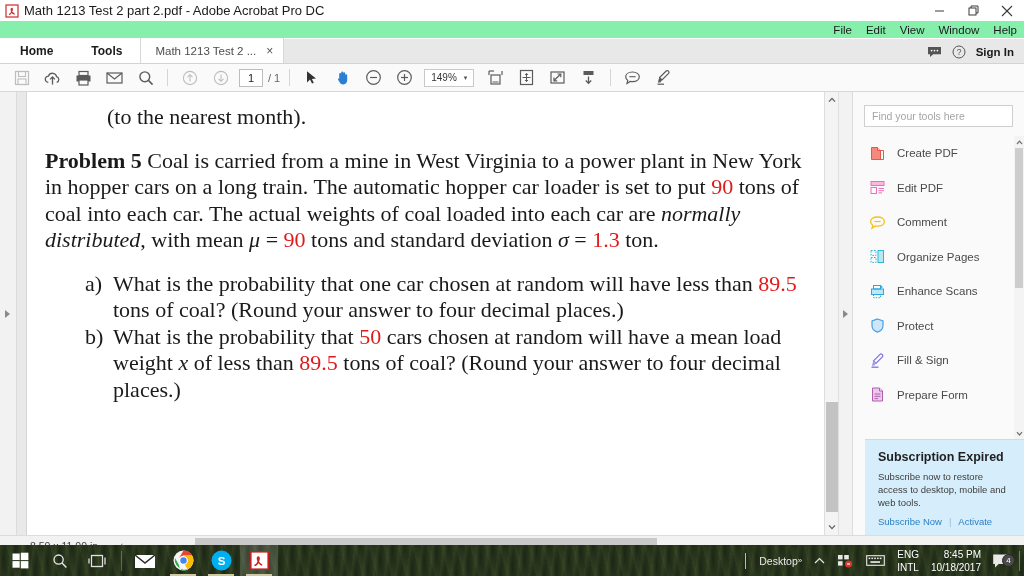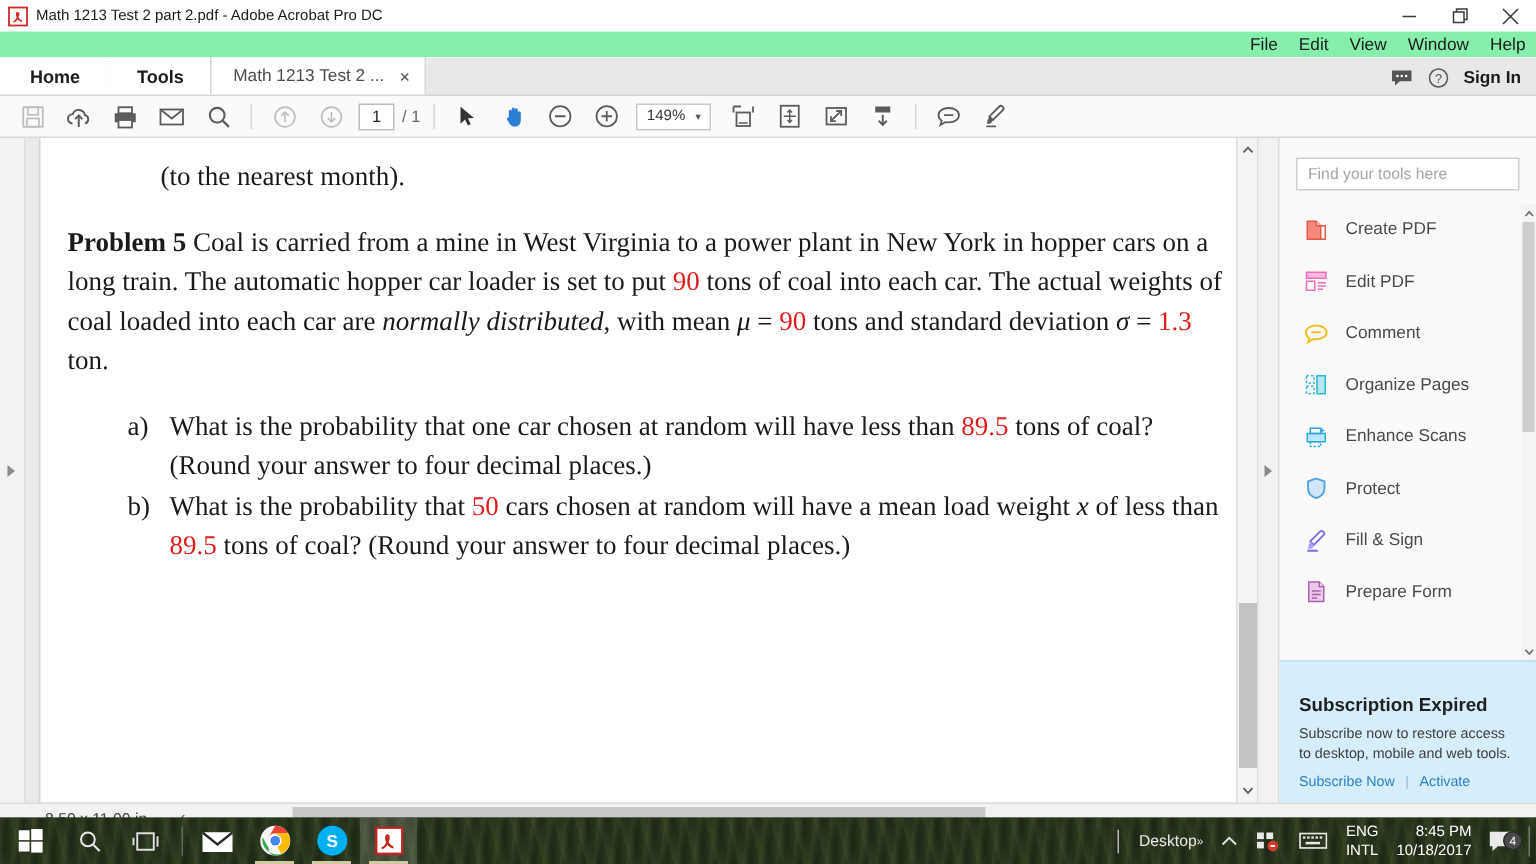--- a/index.html
+++ b/index.html
@@ -17,21 +17,21 @@
     display: flex; align-items: center;
     padding-left: 5px;
     border-bottom: 0px;
   }
   .titlebar .acro-logo {
     width: 14px; height: 14px; margin-right: 5px;
     position: relative; flex: none;
   }
   .titlebar .acro-logo svg { display: block; }
   .titlebar .title-text {
-    font-size: 10px; color: #1b1b1b; white-space: nowrap;
+    font-size: 13px; color: #1b1b1b; white-space: nowrap;
     letter-spacing: 0px;
   }
   .winbtns {
     position: absolute; right: 0; top: 0; height: 21px;
     display: flex; align-items: stretch;
   }
   .winbtn {
     width: 34px; display: flex; align-items: center; justify-content: center;
     color: #3a3a3a;
   }
@@ -138,21 +138,21 @@
   }
   .page {
     position: absolute; top: 0; left: 10px; right: 0; bottom: 0;
     background: #ffffff;
     box-shadow: 0 0 0 1px #d5d5d5;
   }
   .doc-content {
     font-family: "Liberation Serif", serif;
     color: #1a1a1a;
     padding: 12px 0 0 18px;
-    font-size: 18px;
+    font-size: 22px;
     line-height: 26.5px;
   }
   .doc-content .indent-line { padding-left: 62px; }
   .doc-content p { margin: 0; }
   .spacer { height: 17px; }
   .red { color: #e01b1b; }
   .bold { font-weight: bold; }
   .ital { font-style: italic; }
   .mathvar { font-style: italic; font-family: "Liberation Serif", serif; }
 
@@ -220,21 +220,22 @@
   .toolscroll .ts-arrow { width: 10px; height: 12px; display: flex; align-items: center; justify-content: center; color: #707070; }
   .toolscroll .ts-arrow.bot { position: absolute; bottom: 0; }
   .toolscroll .ts-thumb {
     position: absolute; top: 12px; left: 1px; width: 8px; height: 140px;
     background: #cdcdcd;
   }
 
   
   .subbanner {
     background: #d6edfb; border-top: 1px solid #bfe0f2;
-    padding: 22px 13px 8px 13px;
+    padding: 10px 13px 8px 13px;
+    margin-left: 12px;
   }
   .subbanner .sb-title { font-size: 12.5px; font-weight: bold; color: #1f1f1f; margin-bottom: 6px; }
   .subbanner .sb-desc { font-size: 9.5px; color: #3d3d3d; line-height: 13px; margin-bottom: 7px; }
   .subbanner .sb-links { font-size: 9.5px; display: flex; align-items: center; gap: 7px; }
   .subbanner .sb-links a { color: #2b7fc4; text-decoration: none; }
   .subbanner .sb-links .divider { color: #9bbfd6; }
 
   
   .statusbar {
     position: absolute; left: 0; right: 0; bottom: 21px; height: 20px;

